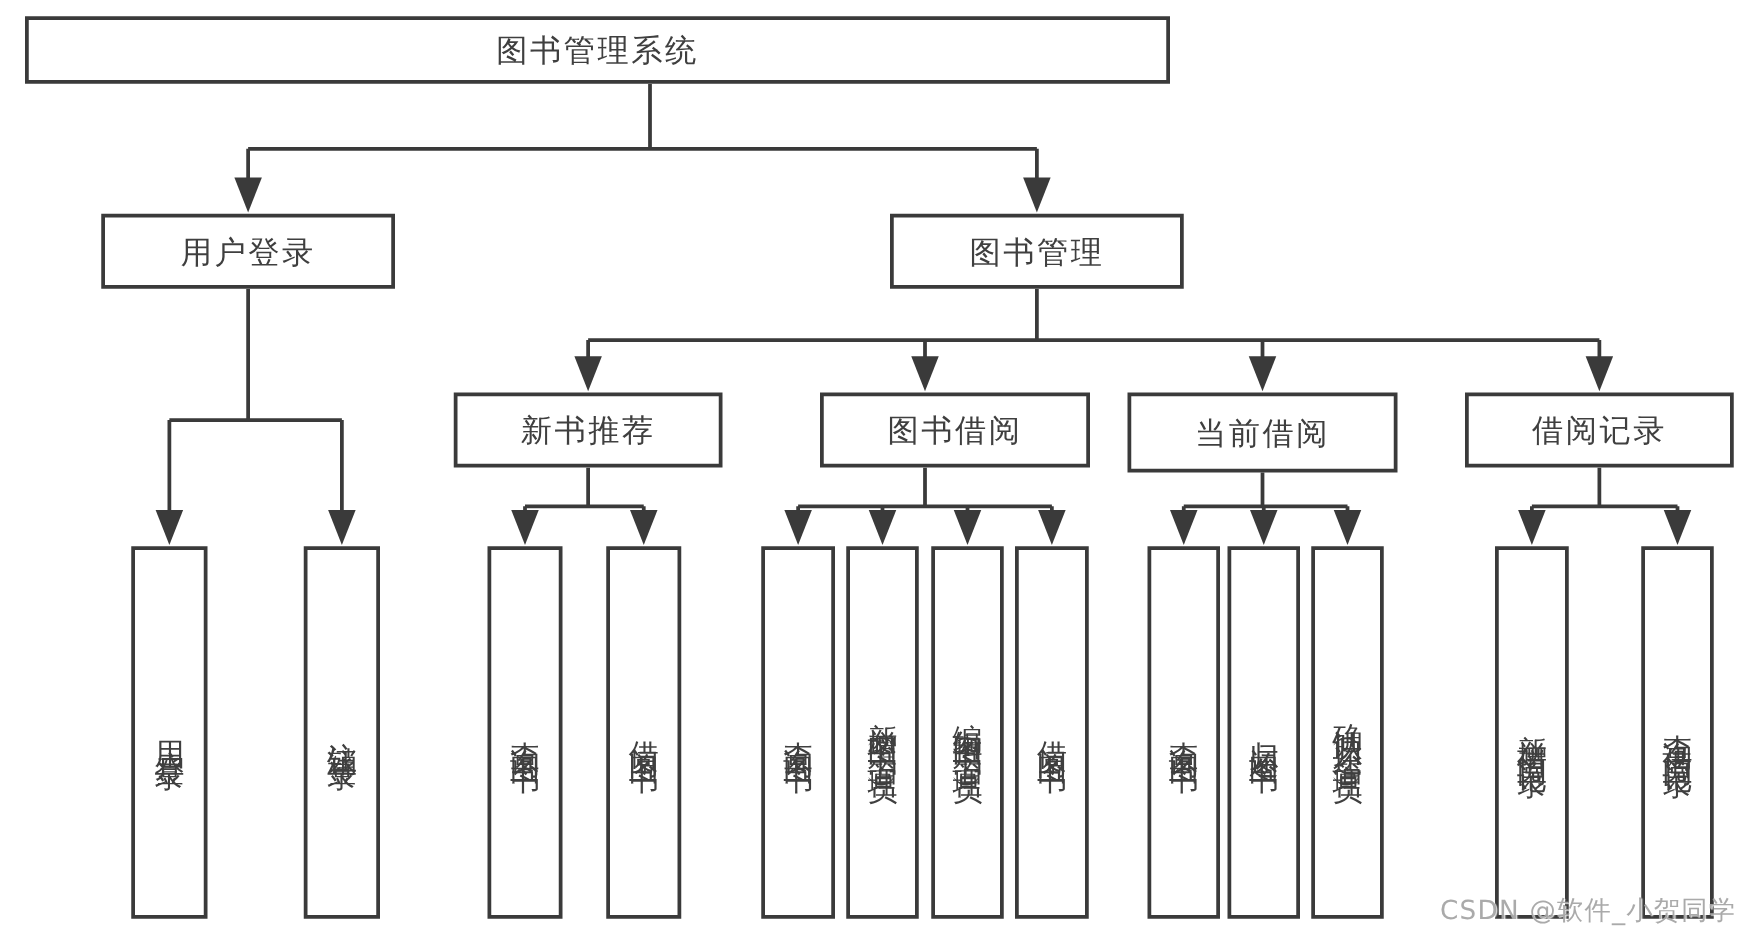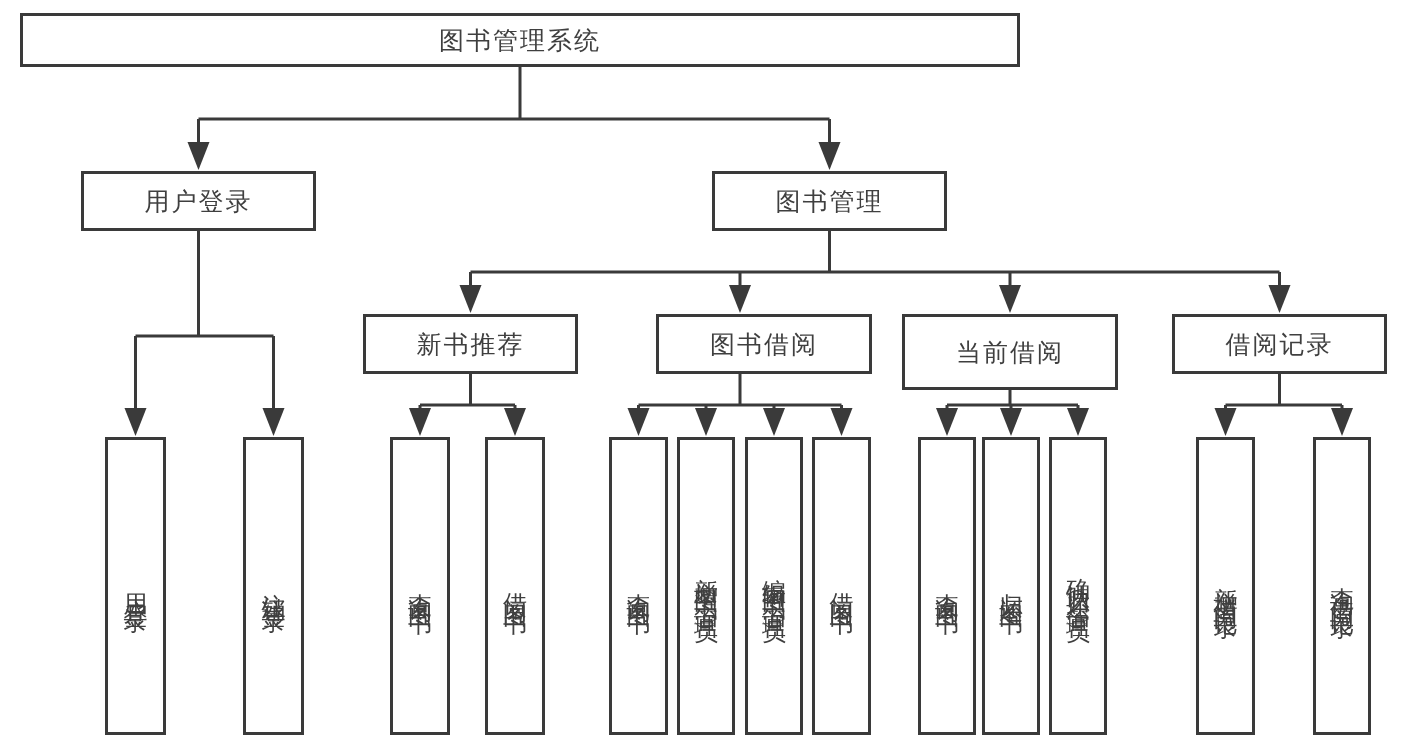--- a/index.html
+++ b/index.html
@@ -76,38 +76,38 @@
       <polygon points="1067,408 1089,408 1078,436"></polygon>
     </g>
 
     <g>
       <path d="M1279.5 374 V405 M1225.5 405 H1342 M1225.5 405 V428 M1342 405 V428"></path>
       <polygon points="1214.5,408 1236.5,408 1225.5,436"></polygon>
       <polygon points="1331,408 1353,408 1342,436"></polygon>
     </g>
   </svg>
 
-  <div class="node" style="left:20px; top:13px; width:1000px; height:54px;">
+  <div class="node" style="left:20px; top:13px; width:916px; height:54px;">
     <span class="h-lbl">图书管理系统</span>
   </div>
 
   <div class="node" style="left:81px; top:171px; width:235px; height:60px;">
     <span class="h-lbl">用户登录</span>
   </div>
   <div class="node" style="left:712px; top:171px; width:235px; height:60px;">
     <span class="h-lbl">图书管理</span>
   </div>
 
   <div class="node" style="left:363px; top:314px; width:215px; height:60px;text-align:center;">
     <span class="h-lbl">新书推荐</span>
   </div>
   <div class="node" style="left:656px; top:314px; width:216px; height:60px;">
     <span class="h-lbl">图书借阅</span>
   </div>
-  <div class="node" style="left:902px; top:314px; width:216px; height:76px;">
+  <div class="node" style="left:902px; top:314px; width:216px; height:64px;">
     <span class="h-lbl">当前借阅</span>
   </div>
   <div class="node" style="left:1172px; top:314px; width:215px; height:60px;align-items:center;">
     <span class="h-lbl">借阅记录</span>
   </div>
 
   <div class="node leaf" style="left:105px; top:437px; width:61px; height:298px;">
     <span class="v-lbl">用户登录</span>
   </div>
   <div class="node leaf" style="left:243px; top:437px; width:61px; height:298px;">
@@ -144,14 +144,15 @@
     <span class="v-lbl">确认归还（管理员）</span>
   </div>
 
   <div class="node leaf" style="left:1196px; top:437px; width:59px; height:298px;">
     <span class="v-lbl">新增借阅记录</span>
   </div>
   <div class="node leaf" style="left:1313px; top:437px; width:58px; height:298px;">
     <span class="v-lbl">查询借阅记录</span>
   </div>
 
+  <div class="watermark">CSDN @软件_小贺同学</div>
 
 </div>
 
 </body></html>

